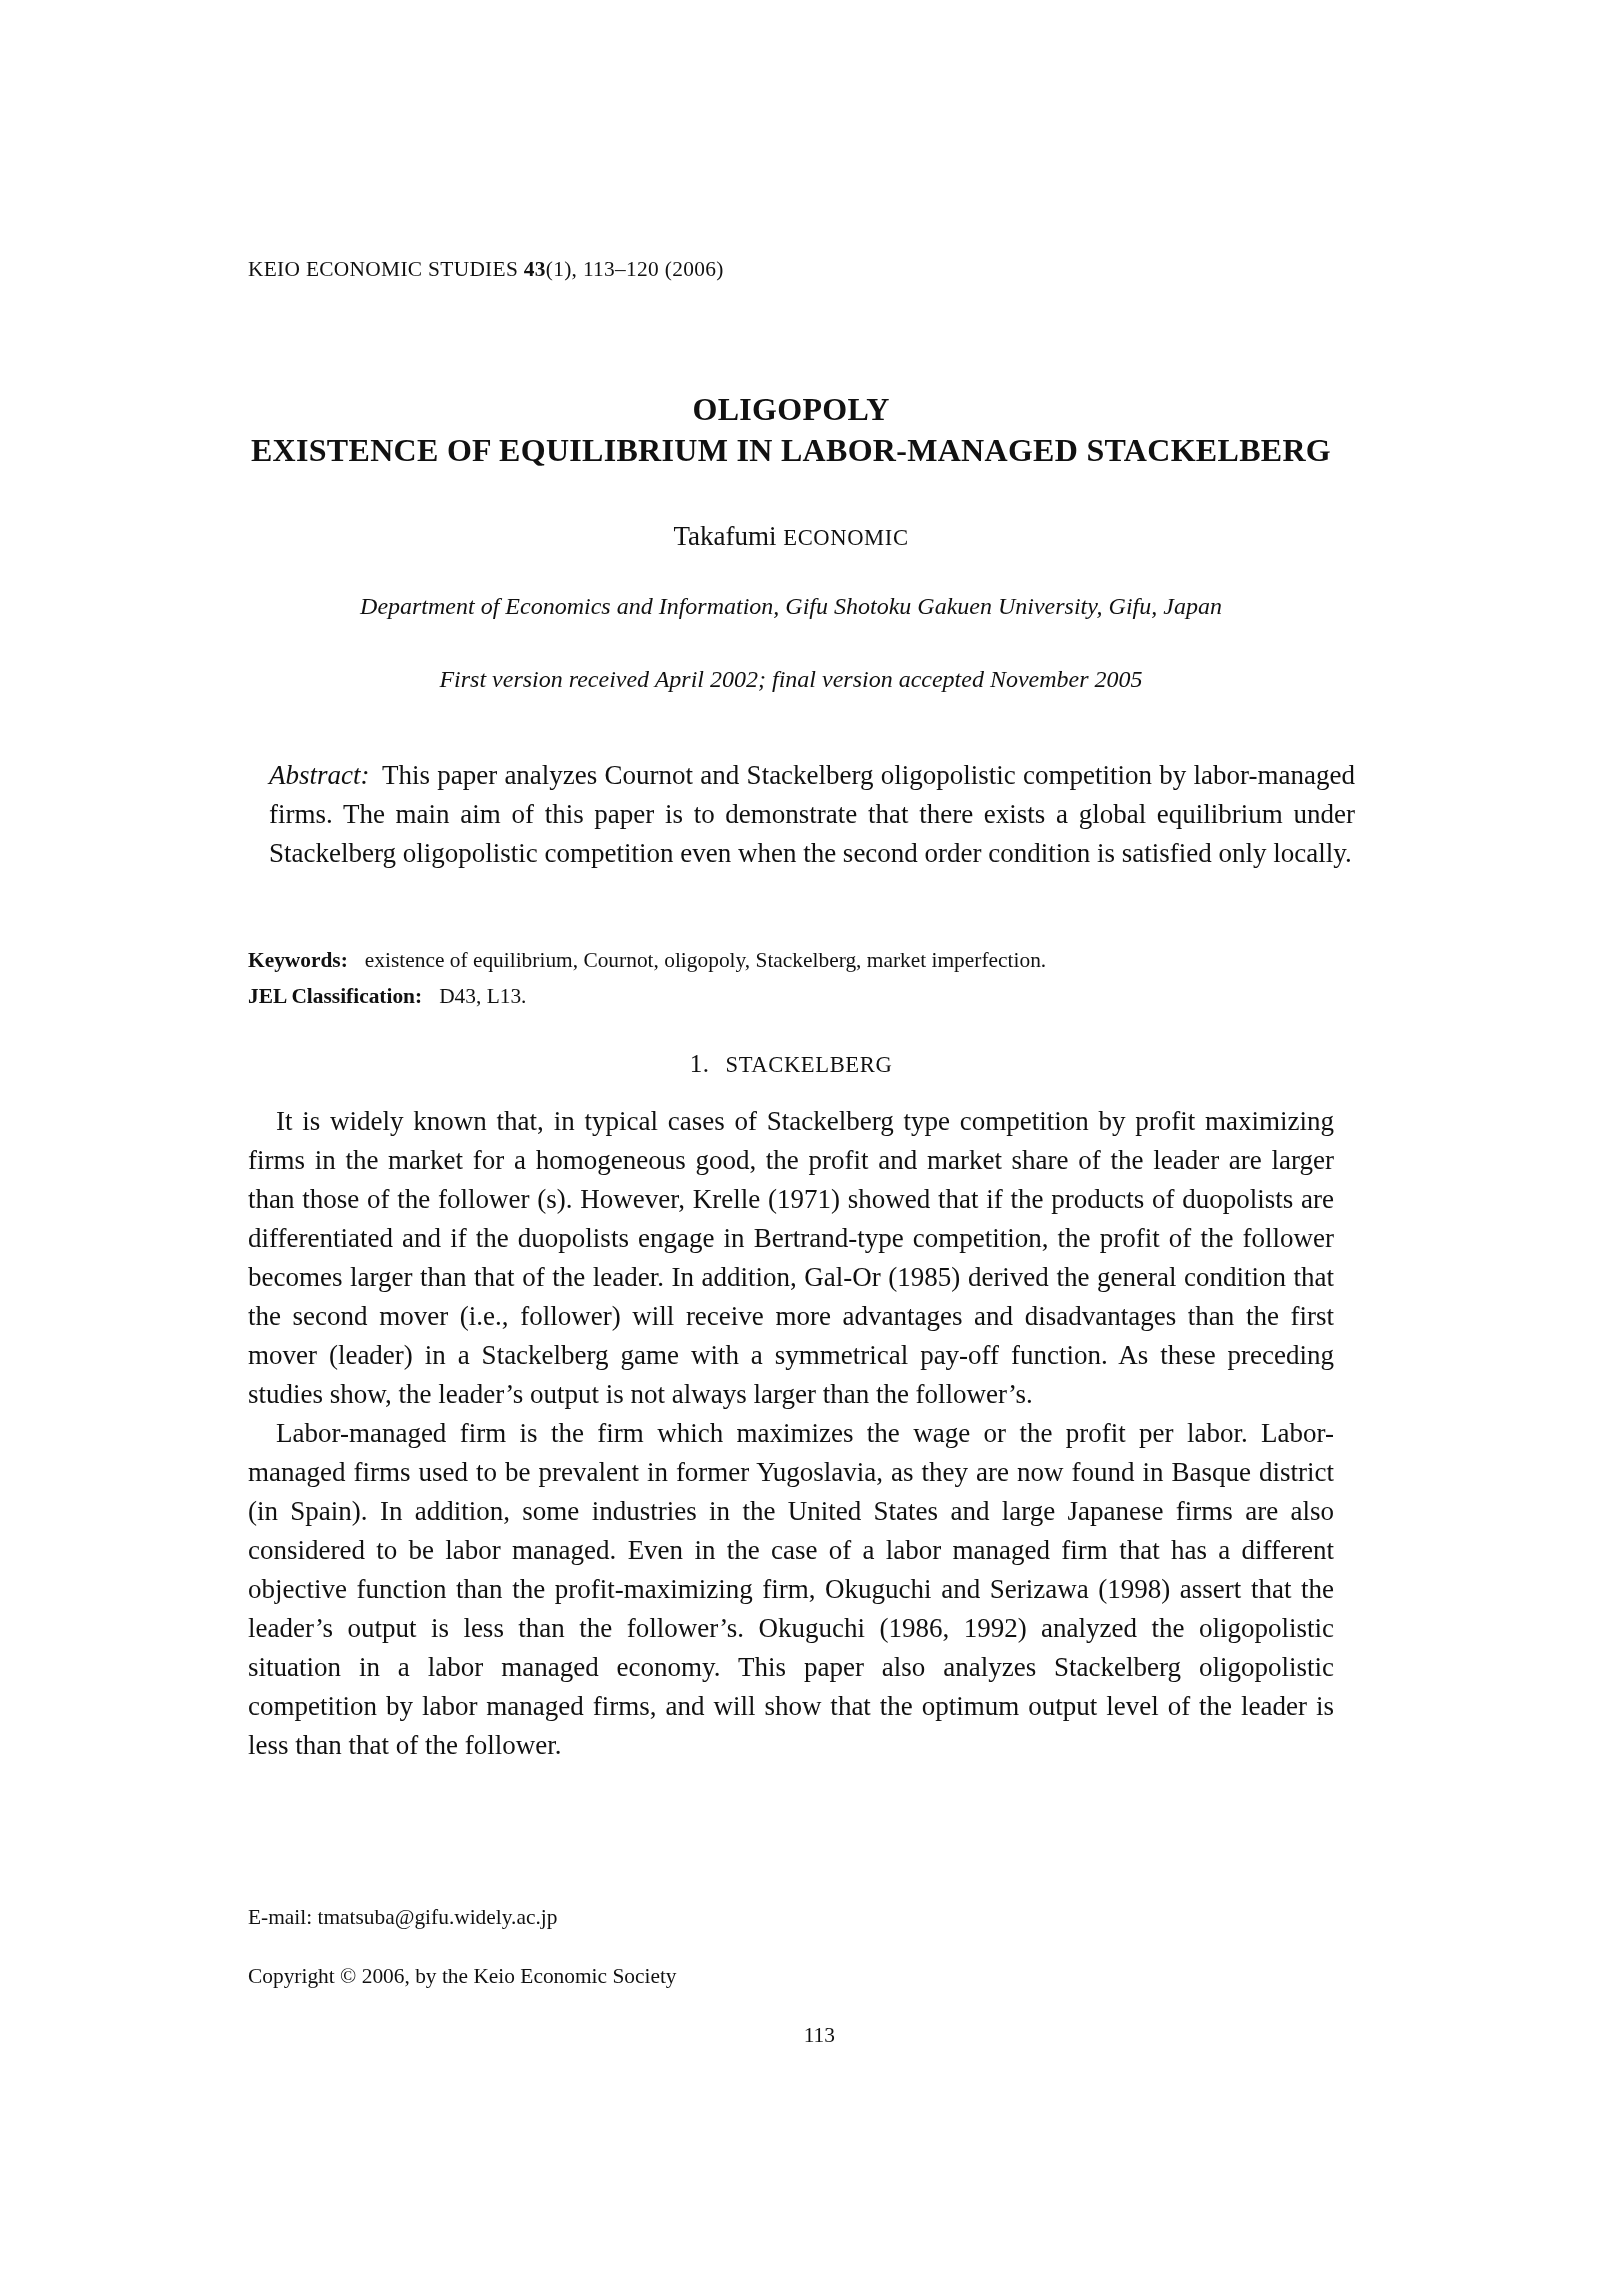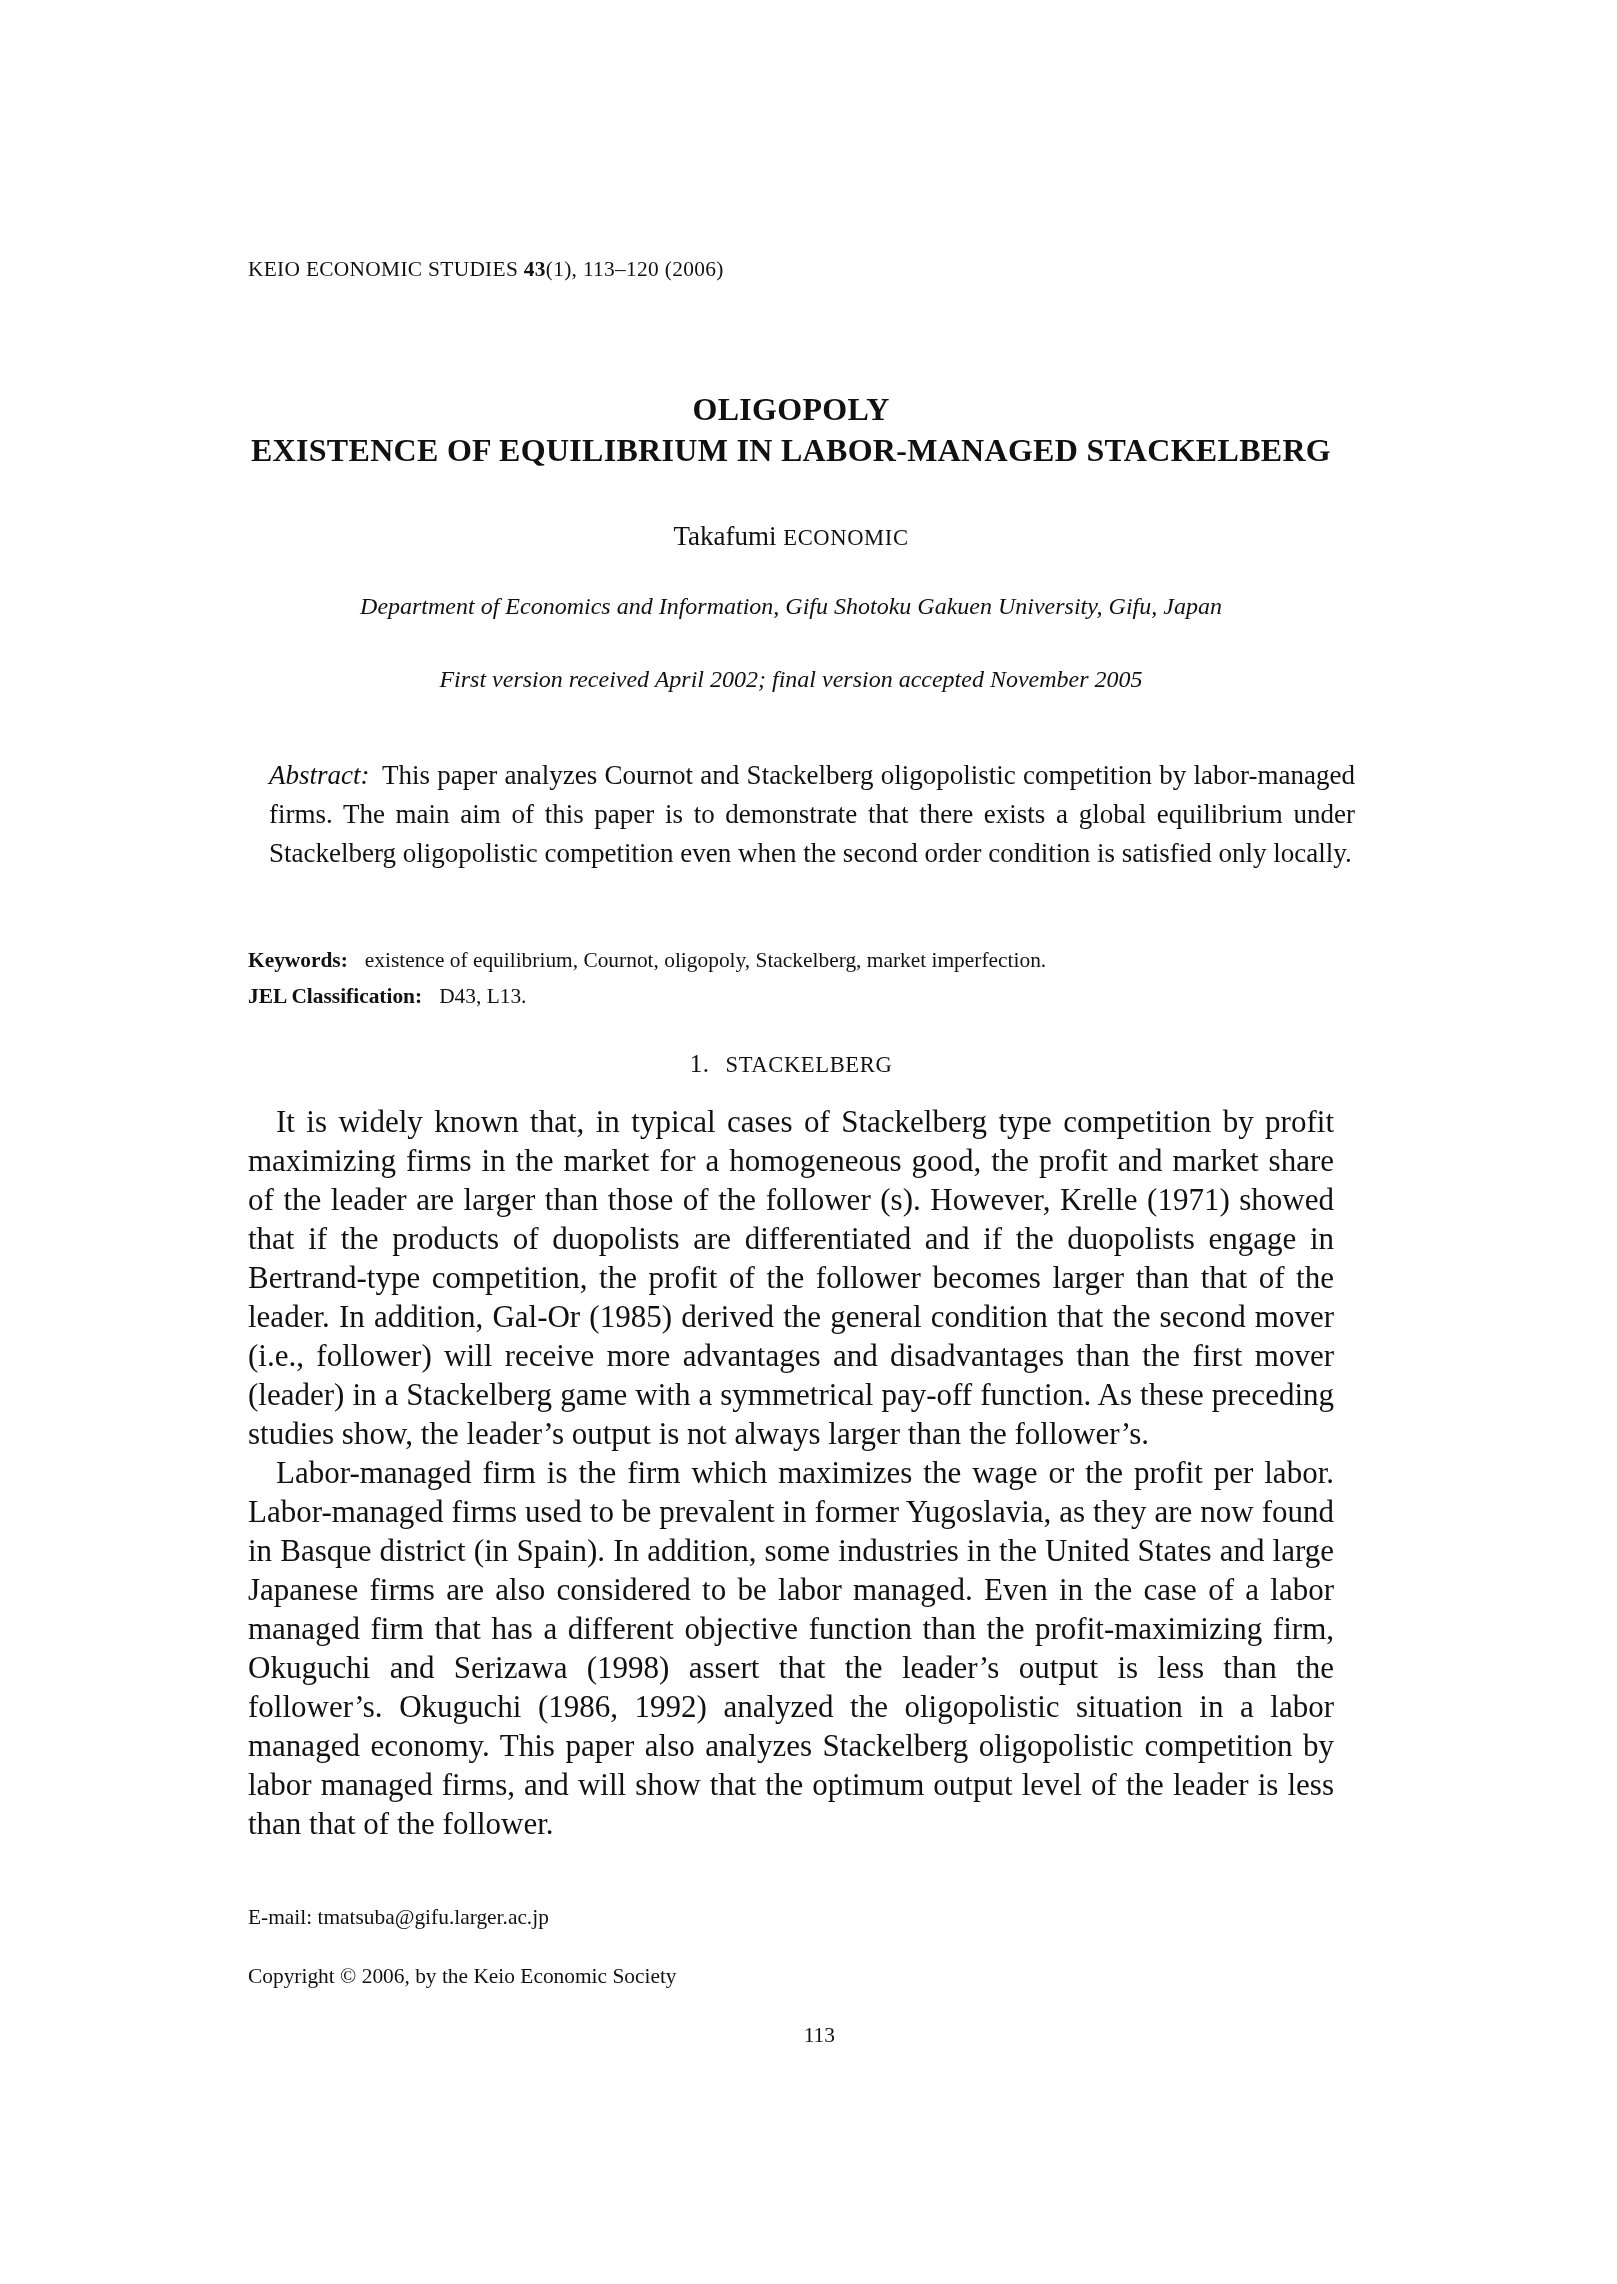--- a/index.html
+++ b/index.html
@@ -102,21 +102,21 @@
     text-align: center;
     font-size: 22.6px;
     letter-spacing: 0.6px;
   }
   .section-heading .num { margin-right: 16px; font-size: 25px; }
   .body-text {
     position: absolute;
     left: 248px;
     width: 1086px;
     top: 1102px;
-    font-size: 31px;
+    font-size: 27px;
     line-height: 39px;
     text-align: justify;
   }
   .body-text p {
     margin: 0;
     text-indent: 28px;
   }
   .footnote-email {
     position: absolute;
     left: 248px;
@@ -178,20 +178,20 @@
 
   <div class="section-heading">
     <span class="num">1.</span><span>STACKELBERG</span>
   </div>
 
   <div class="body-text">
     <p>It is widely known that, in typical cases of Stackelberg type competition by profit maximizing firms in the market for a homogeneous good, the profit and market share of the leader are larger than those of the follower (s). However, Krelle (1971) showed that if the products of duopolists are differentiated and if the duopolists engage in Bertrand-type competition, the profit of the follower becomes larger than that of the leader. In addition, Gal-Or (1985) derived the general condition that the second mover (i.e., follower) will receive more advantages and disadvantages than the first mover (leader) in a Stackelberg game with a symmetrical pay-off function. As these preceding studies show, the leader’s output is not always larger than the follower’s.</p>
     <p>Labor-managed firm is the firm which maximizes the wage or the profit per labor. Labor-managed firms used to be prevalent in former Yugoslavia, as they are now found in Basque district (in Spain). In addition, some industries in the United States and large Japanese firms are also considered to be labor managed. Even in the case of a labor managed firm that has a different objective function than the profit-maximizing firm, Okuguchi and Serizawa (1998) assert that the leader’s output is less than the follower’s. Okuguchi (1986, 1992) analyzed the oligopolistic situation in a labor managed economy. This paper also analyzes Stackelberg oligopolistic competition by labor managed firms, and will show that the optimum output level of the leader is less than that of the follower.</p>
   </div>
 
-  <div class="footnote-email">E-mail: tmatsuba@gifu.larger.ac.jp</div>
+  <div class="footnote-email">E-mail: tmatsuba@gifu.widely.ac.jp</div>
 
   <div class="copyright">Copyright © 2006, by the Keio Economic Society</div>
 
   <div class="page-number">113</div>
 
 </div>
 
 
 </body></html>

